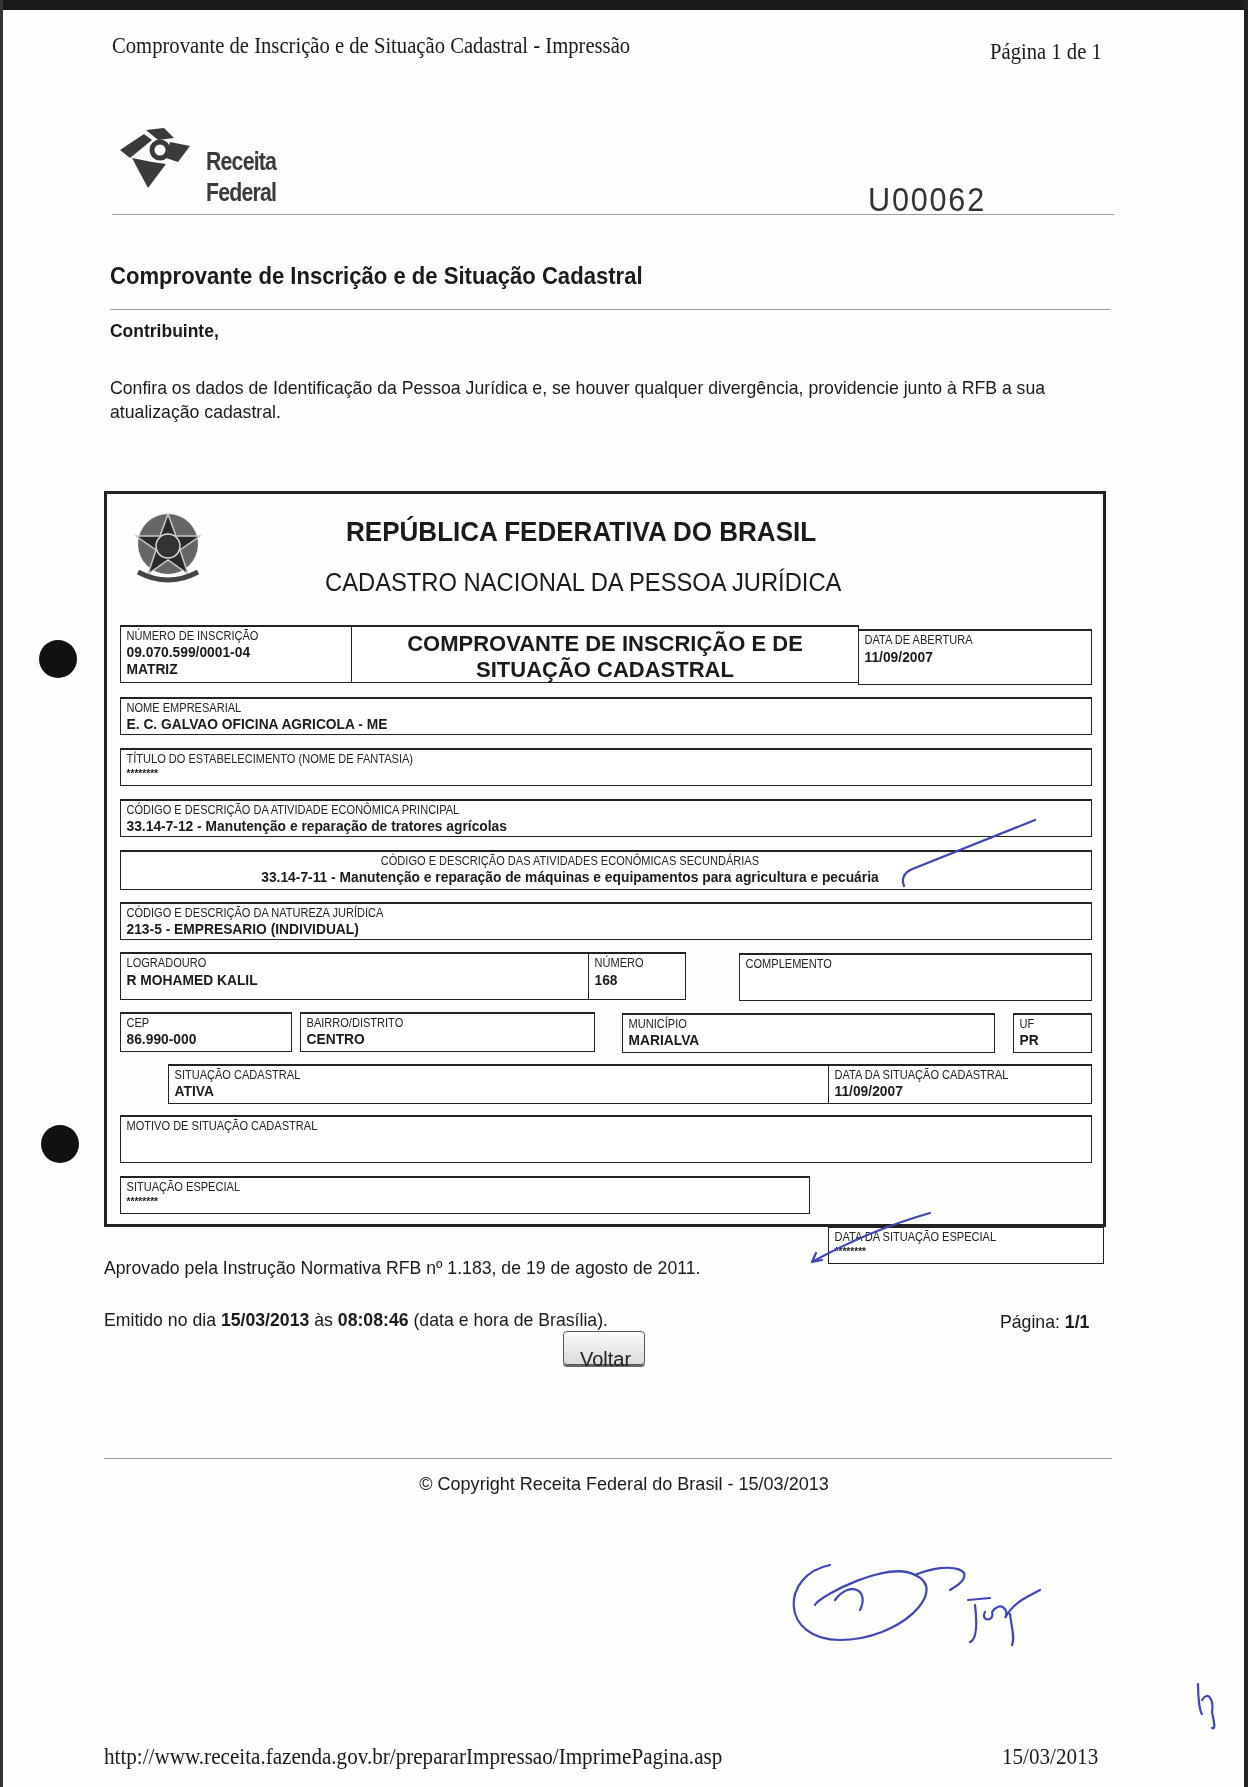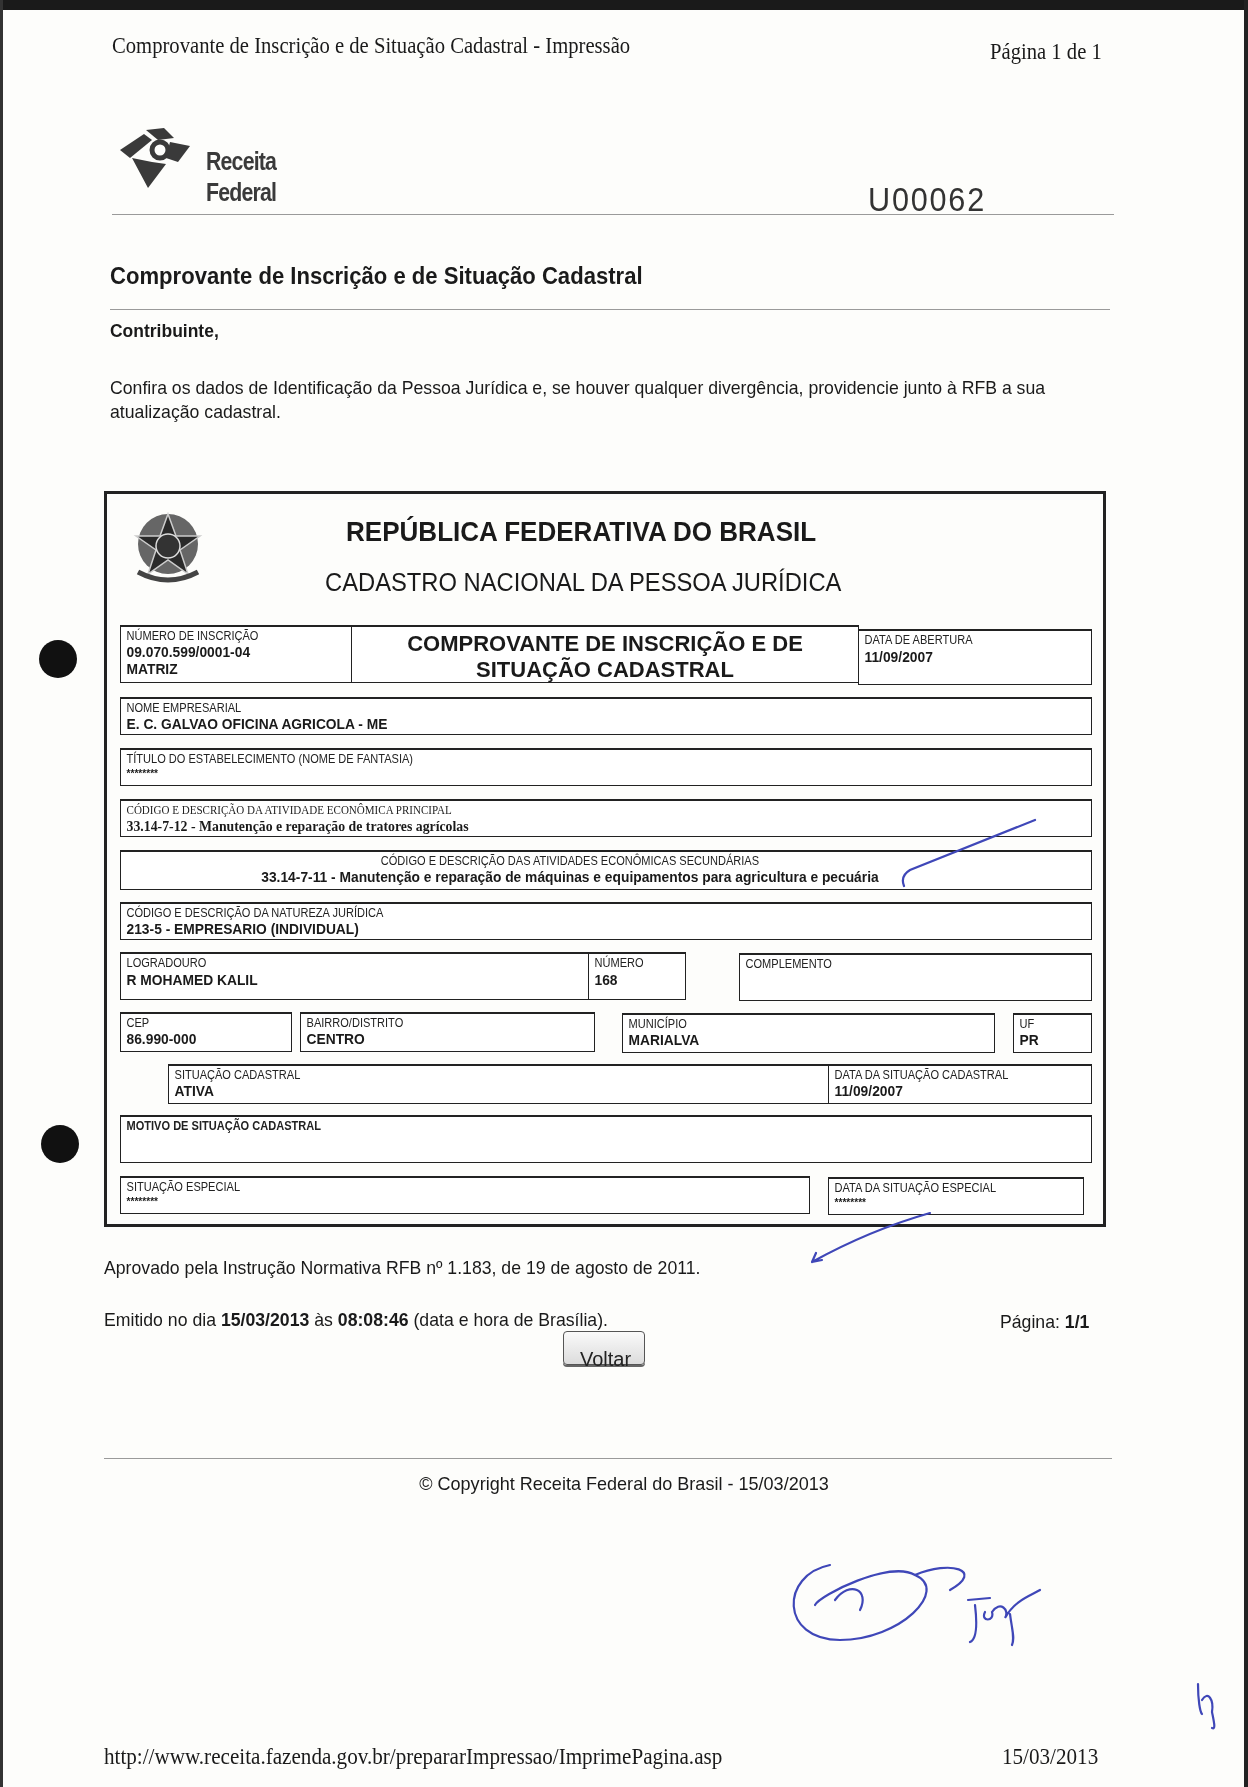--- a/index.html
+++ b/index.html
@@ -105,21 +105,21 @@
 <div class="box" style="left:120px; top:697px; width:972px; height:38px;">
   <span class="lbl">NOME EMPRESARIAL</span>
   <span class="val small" style="padding-top:0;">E. C. GALVAO OFICINA AGRICOLA - ME</span>
 </div>
 
 <div class="box" style="left:120px; top:748px; width:972px; height:38px;">
   <span class="lbl">TÍTULO DO ESTABELECIMENTO (NOME DE FANTASIA)</span>
   <span class="val stars">********</span>
 </div>
 
-<div class="box" style="left:120px; top:799px; width:972px; height:38px;font-family:Liberation Serif, serif;">
+<div class="box" style="left:120px; top:799px; width:972px; height:38px;">
   <span class="lbl">CÓDIGO E DESCRIÇÃO DA ATIVIDADE ECONÔMICA PRINCIPAL</span>
   <span class="val small" style="padding-top:0;">33.14-7-12 - Manutenção e reparação de tratores agrícolas</span>
 </div>
 
 <div class="box" style="left:120px; top:850px; width:972px; height:40px;text-align:center;">
   <span class="lbl">CÓDIGO E DESCRIÇÃO DAS ATIVIDADES ECONÔMICAS SECUNDÁRIAS</span>
   <span class="val small" style="padding-top:0;">33.14-7-11 - Manutenção e reparação de máquinas e equipamentos para agricultura e pecuária</span>
 </div>
 
 <div class="box" style="left:120px; top:902px; width:972px; height:38px;">
@@ -159,30 +159,30 @@
 
 <div class="box" style="left:120px; top:1064px; width:690px; height:40px;margin-left:48px;">
   <span class="lbl">SITUAÇÃO CADASTRAL</span>
   <span class="val small" style="padding-top:0;">ATIVA</span>
 </div>
 <div class="box" style="left:828px; top:1064px; width:264px; height:40px;">
   <span class="lbl">DATA DA SITUAÇÃO CADASTRAL</span>
   <span class="val small" style="padding-top:0;">11/09/2007</span>
 </div>
 
-<div class="box" style="left:120px; top:1115px; width:972px; height:48px;font-weight:bold;">
+<div class="box" style="left:120px; top:1115px; width:972px; height:48px;">
   <span class="lbl">MOTIVO DE SITUAÇÃO CADASTRAL</span>
   <span class="val small"></span>
 </div>
 
 <div class="box" style="left:120px; top:1176px; width:690px; height:38px;">
   <span class="lbl">SITUAÇÃO ESPECIAL</span>
   <span class="val stars">********</span>
 </div>
-<div class="box" style="left:828px; top:1177px; width:256px; height:38px;">
+<div class="box" style="left:828px; top:1226px; width:276px; height:38px;">
   <span class="lbl">DATA DA SITUAÇÃO ESPECIAL</span>
   <span class="val stars">********</span>
 </div>
 
 <div class="abs approved">Aprovado pela Instrução Normativa RFB nº 1.183, de 19 de agosto de 2011.</div>
 <div class="abs emitted">
   <span>Emitido no dia </span><b>15/03/2013</b><span> às </span><b>08:08:46</b><span> (data e hora de Brasília).</span>
 </div>
 <div class="abs pagina2">
   <span>Página: </span><b>1/1</b>

